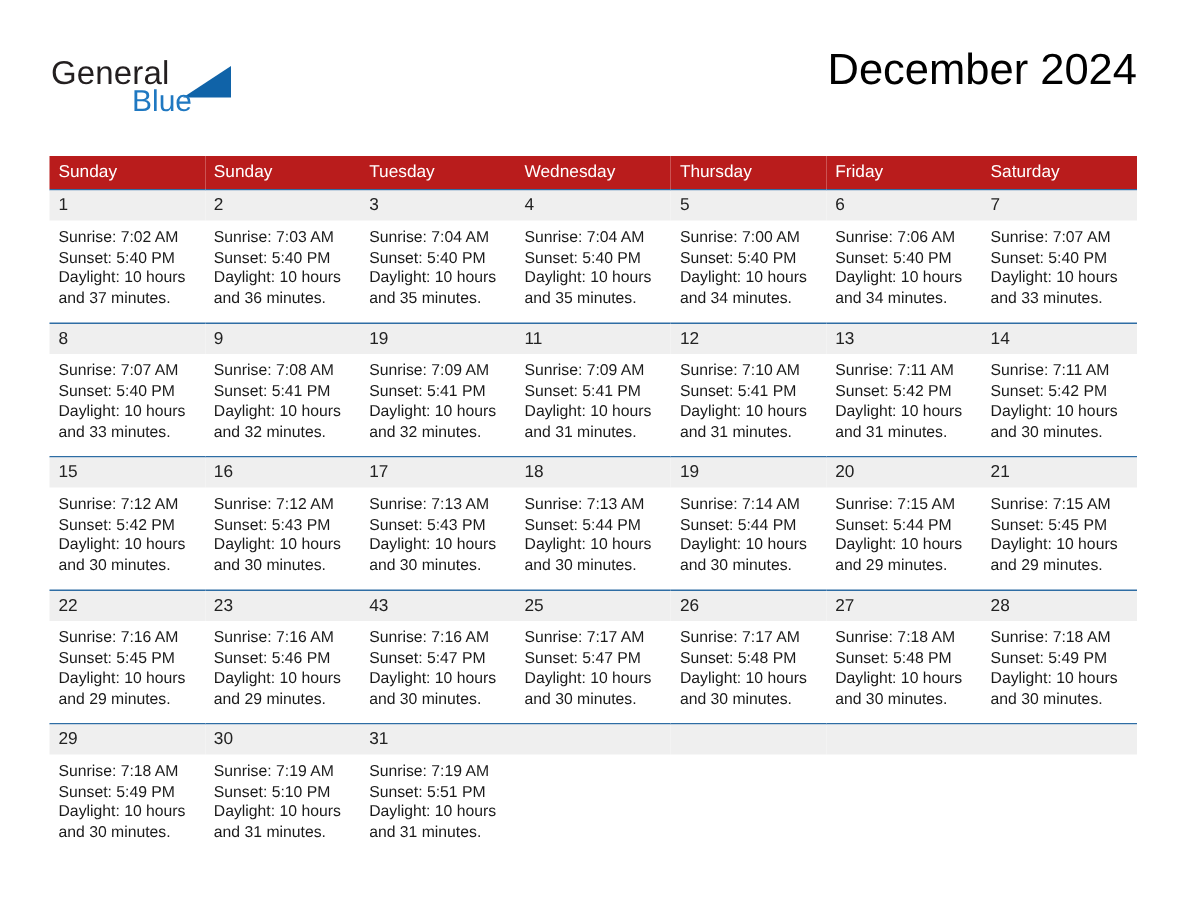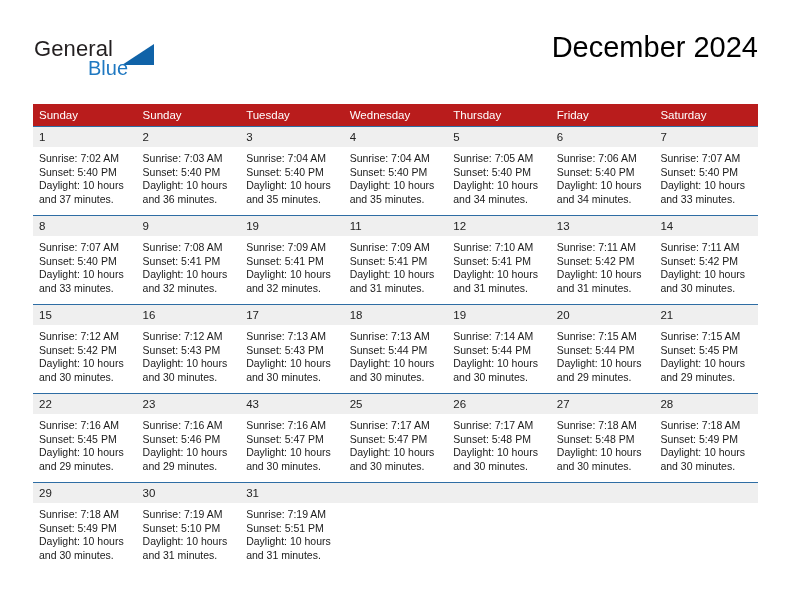--- a/index.html
+++ b/index.html
@@ -216,21 +216,21 @@
                 <div>Sunset: 5:40 PM</div>
                 <div>Daylight: 10 hours</div>
                 <div>and 35 minutes.</div>
               </div>
             </div>
           </td>
           <td>
             <div class="cell">
               <div class="daynum">5</div>
               <div class="dayinfo">
-                <div>Sunrise: 7:05 AM</div>
+                <div>Sunrise: 7:00 AM</div>
                 <div>Sunset: 5:40 PM</div>
                 <div>Daylight: 10 hours</div>
                 <div>and 34 minutes.</div>
               </div>
             </div>
           </td>
           <td>
             <div class="cell">
               <div class="daynum">6</div>
               <div class="dayinfo">

